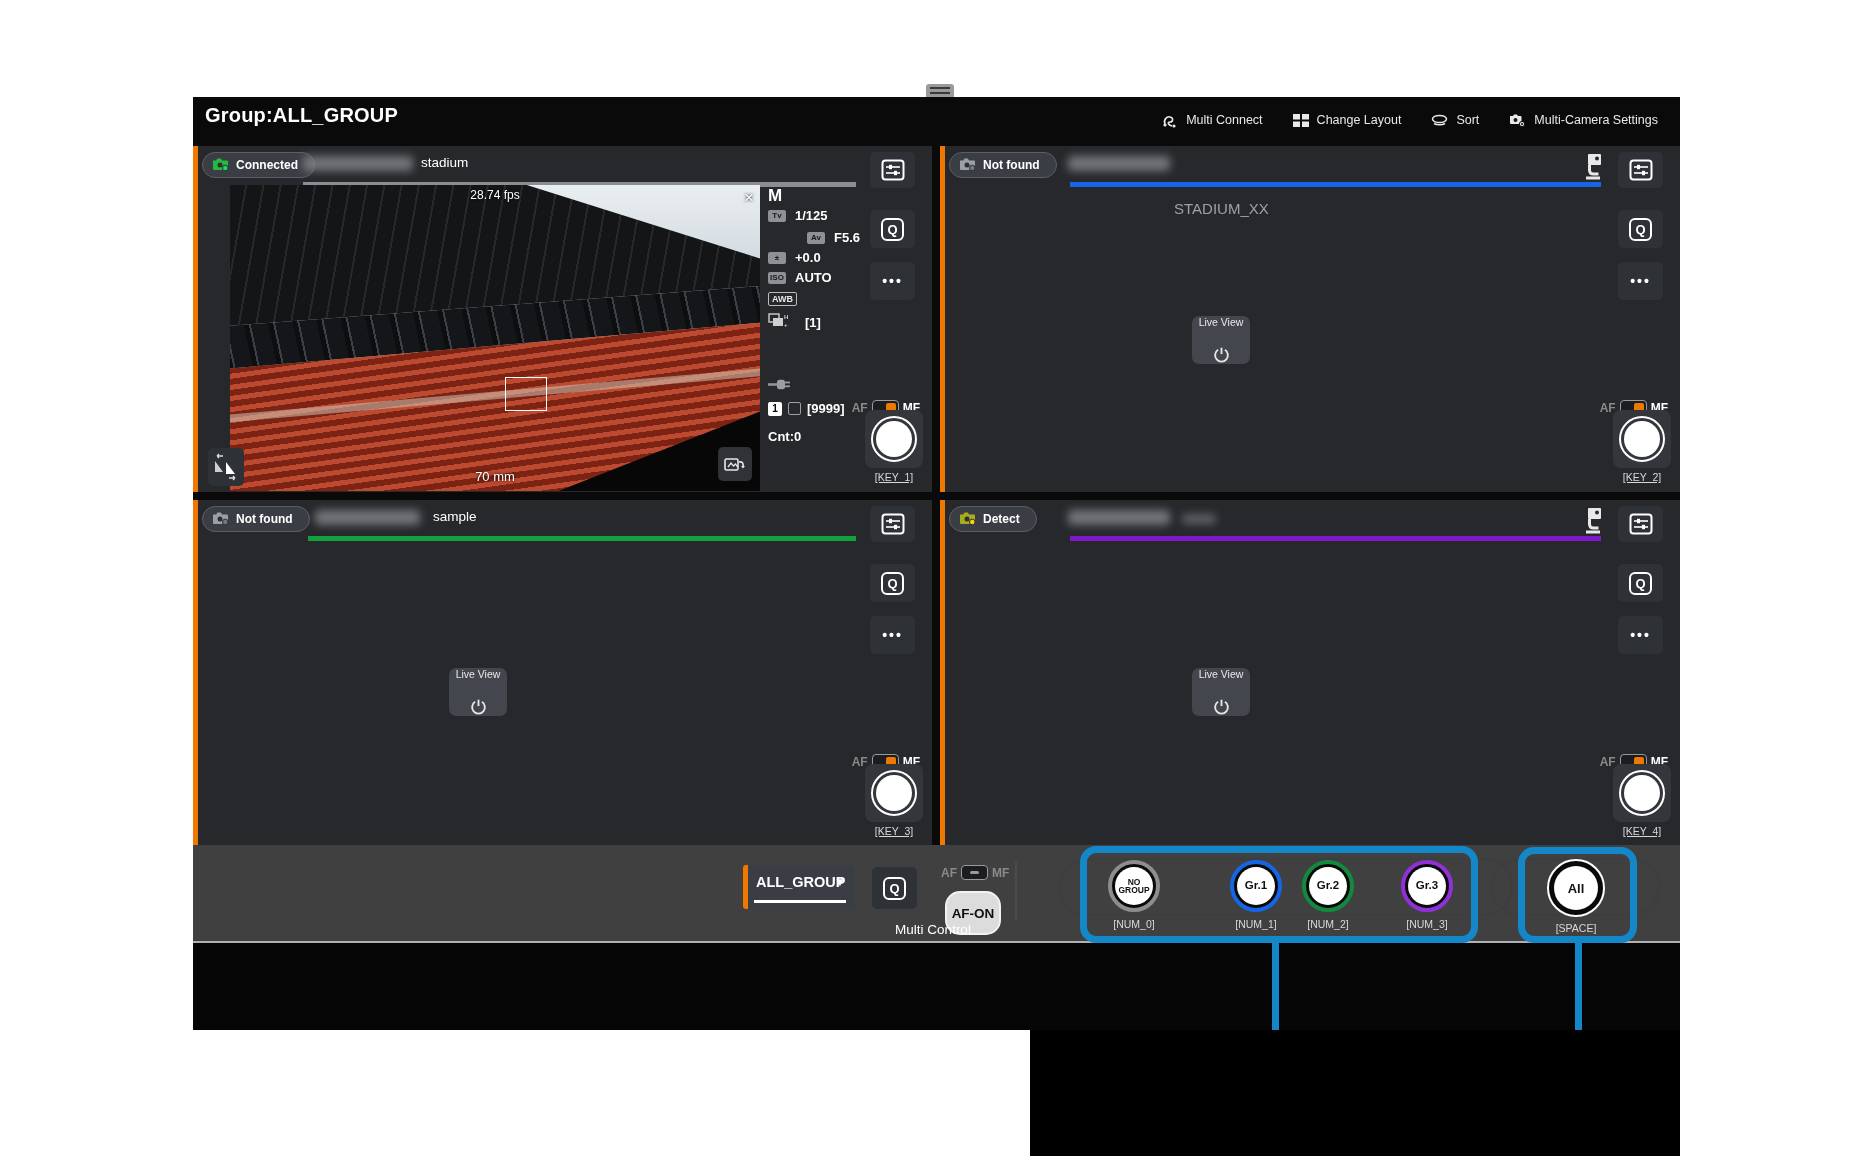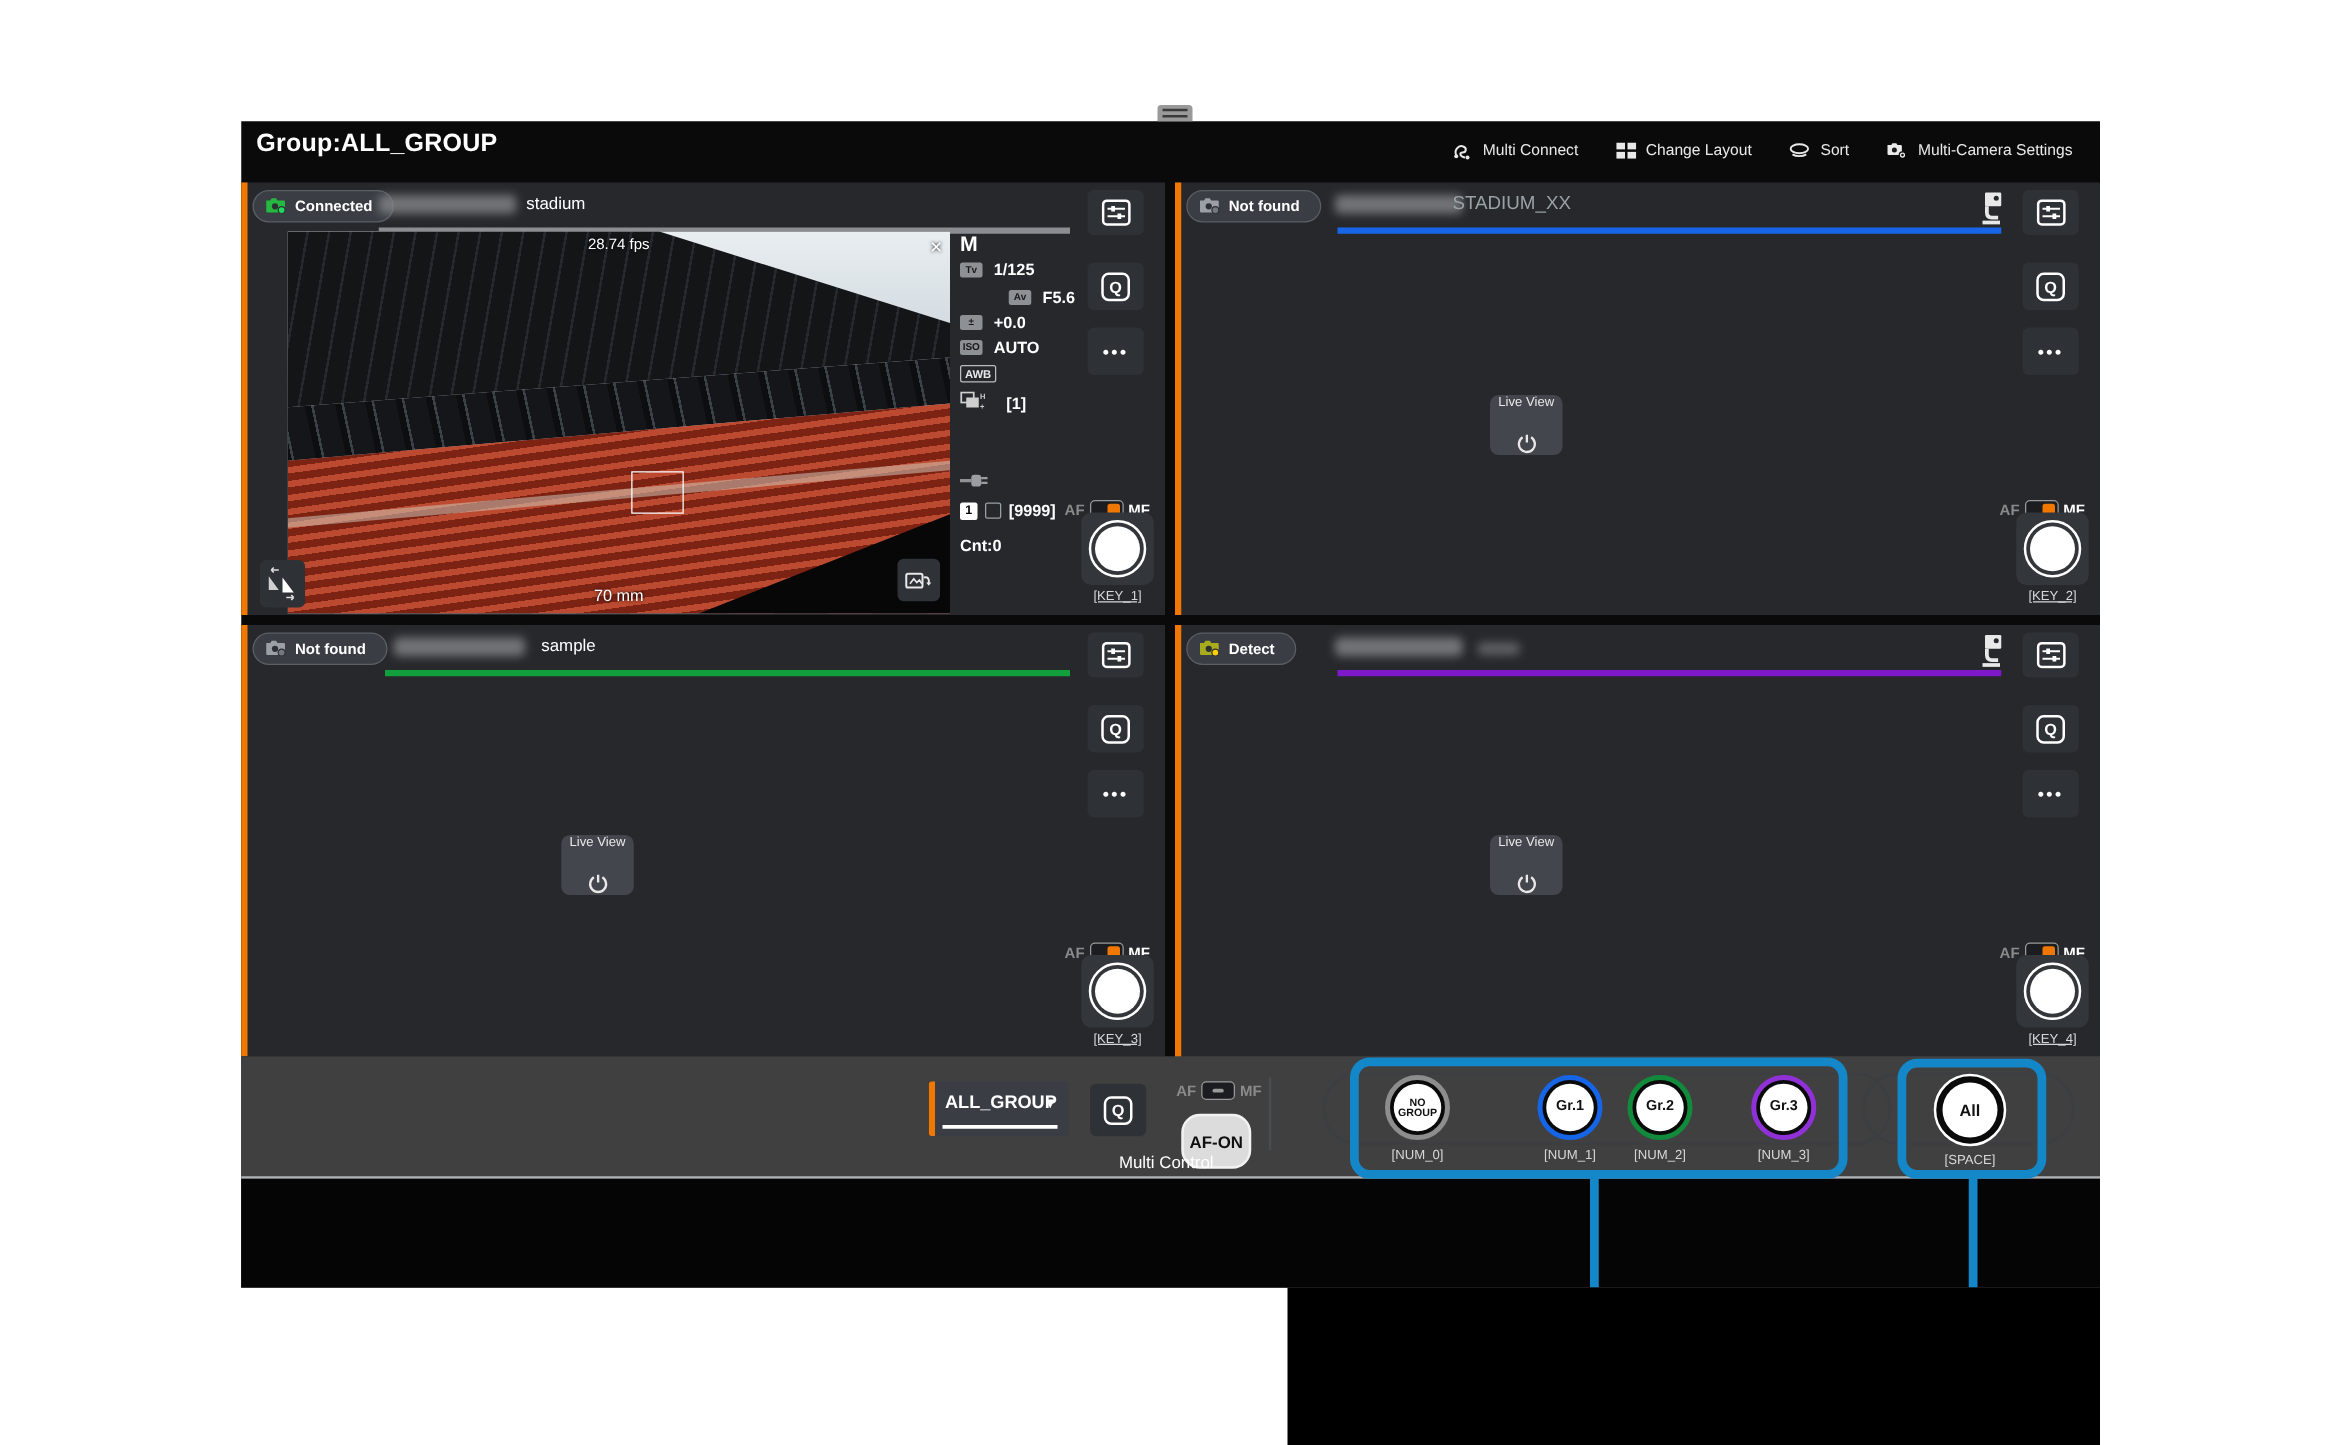--- a/index.html
+++ b/index.html
@@ -339,21 +339,21 @@
         <span>
           <svg class="cam-notfound" width="17" height="14" viewBox="0 0 17 14" style="color:#9ba0a6">
               <path d="M1 3.4 h3.2 l1.2-1.8 h3.4 l1.2 1.8 H15 a1 1 0 0 1 1 1 V12 a1 1 0 0 1-1 1 H2 a1 1 0 0 1-1-1 Z" fill="currentColor"></path>
               <circle cx="8" cy="8" r="2.5" fill="#2c2f33"></circle>
               <circle class="dot" cx="13.3" cy="11" r="2.8" stroke="#2c2f33" stroke-width="1"></circle>
             </svg>
         </span>
         <span>Not found</span>
       </div>
       <div class="ip-blob" style="left:128px;width:102px;"></div>
-      <div class="cam-name gray" style="left:222px;">STADIUM_XX</div>
+      <div class="cam-name gray" style="left:234px;margin-top:46px;">STADIUM_XX</div>
       <div class="group-bar bar-blue" style="left:130px;width:531px;"></div>
 
       <div class="remote-icon">
         <svg width="26" height="30" viewBox="0 0 26 30">
             <rect x="8" y="2" width="13" height="11" rx="1" fill="#e8e8e8"></rect>
             <circle cx="17" cy="6.5" r="2" fill="#26282c"></circle>
             <path d="M9.5 13 v5 q0 4 4 4 h5" fill="none" stroke="#e8e8e8" stroke-width="3"></path>
             <rect x="6" y="24.5" width="14" height="3" fill="#e8e8e8"></rect>
           </svg>
       </div>

